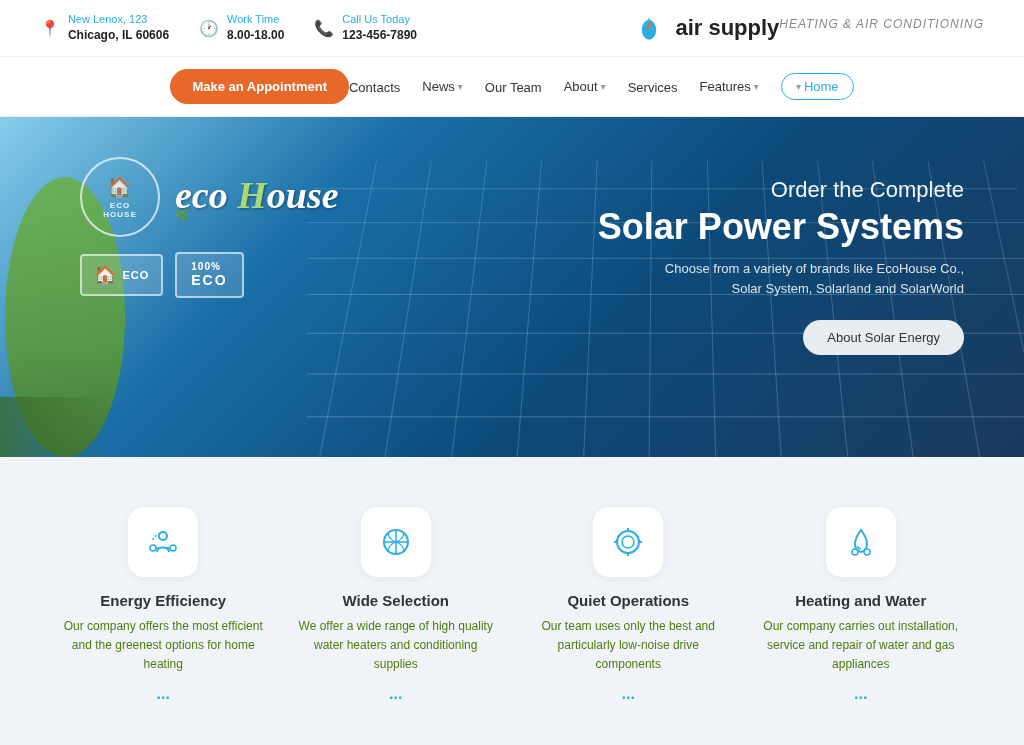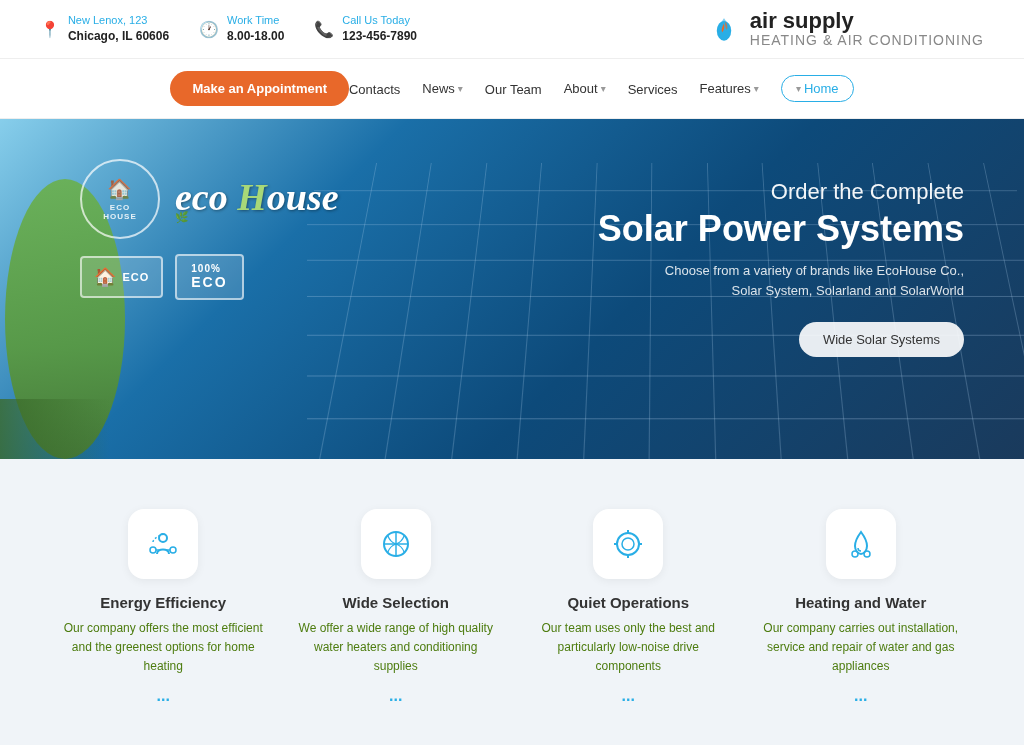--- a/index.html
+++ b/index.html
@@ -46,33 +46,34 @@
       display: flex;
       align-items: center;
       gap: 8px;
     }
     .logo-icon {
       width: 36px;
       height: 36px;
     }
     .logo-text {
       display: flex;
-      flex-direction: column;
+      flex-direction: row;
     }
     .logo-name {
       font-size: 22px;
       font-weight: 700;
       color: #222;
       line-height: 1;
     }
     .logo-tagline {
-      font-size: 14px;
+      font-size: 12px;
       color: #888;
       letter-spacing: 1px;
       text-transform: uppercase;
+      font-style: italic;
     }
 
     
     .nav-bar {
       display: flex;
       align-items: center;
       justify-content: center;
       padding: 12px 40px;
       background: #fff;
       border-bottom: 1px solid #eee;
@@ -428,21 +429,21 @@
         <div style="font-size:10px;line-height:1;">100%</div>
         <div style="font-size:14px;font-weight:900;letter-spacing:2px;">ECO</div>
       </div>
     </div>
   </div>
 
   <div class="hero-right">
     <div class="hero-subtitle">Order the Complete</div>
     <div class="hero-title">Solar Power Systems</div>
     <div class="hero-desc">Choose from a variety of brands like EcoHouse Co., Solar System, Solarland and SolarWorld</div>
-    <button class="hero-btn">Wide Solar Systems</button>
+    <button class="hero-btn">About Solar Energy</button>
   </div>
 </div>
 
 <div class="features">
   <div class="features-grid">
 
     <div class="feature-card">
       <div class="feature-icon-wrap">
         <svg width="32" height="32" viewBox="0 0 32 32">
           <circle cx="16" cy="10" r="4" fill="none" stroke="#29aee6" stroke-width="2"></circle>

